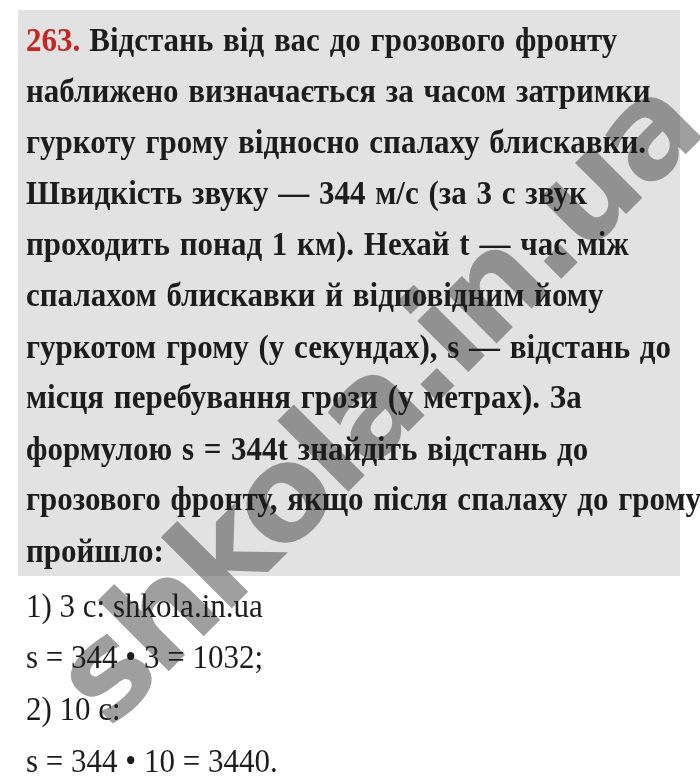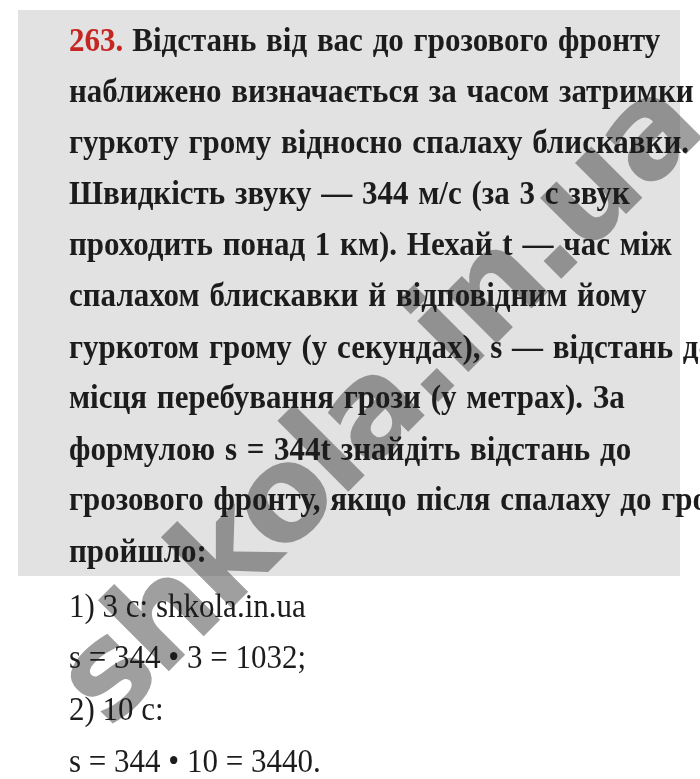--- a/index.html
+++ b/index.html
@@ -39,21 +39,20 @@
     color: rgba(70, 70, 70, 0.52);
     white-space: nowrap;
     z-index: 1;
     pointer-events: none;
     user-select: none;
   }
   .content {
     position: absolute;
     left: 0; top: 0; right: 0; bottom: 0;
     z-index: 2;
-    margin-left: 43px;
   }
   .problem {
     position: absolute;
     left: 26px;
     top: 14px;
     width: 650px;
     font-weight: bold;
     font-size: 31px;
     line-height: 45.6px;
     color: #1c1c1c;

